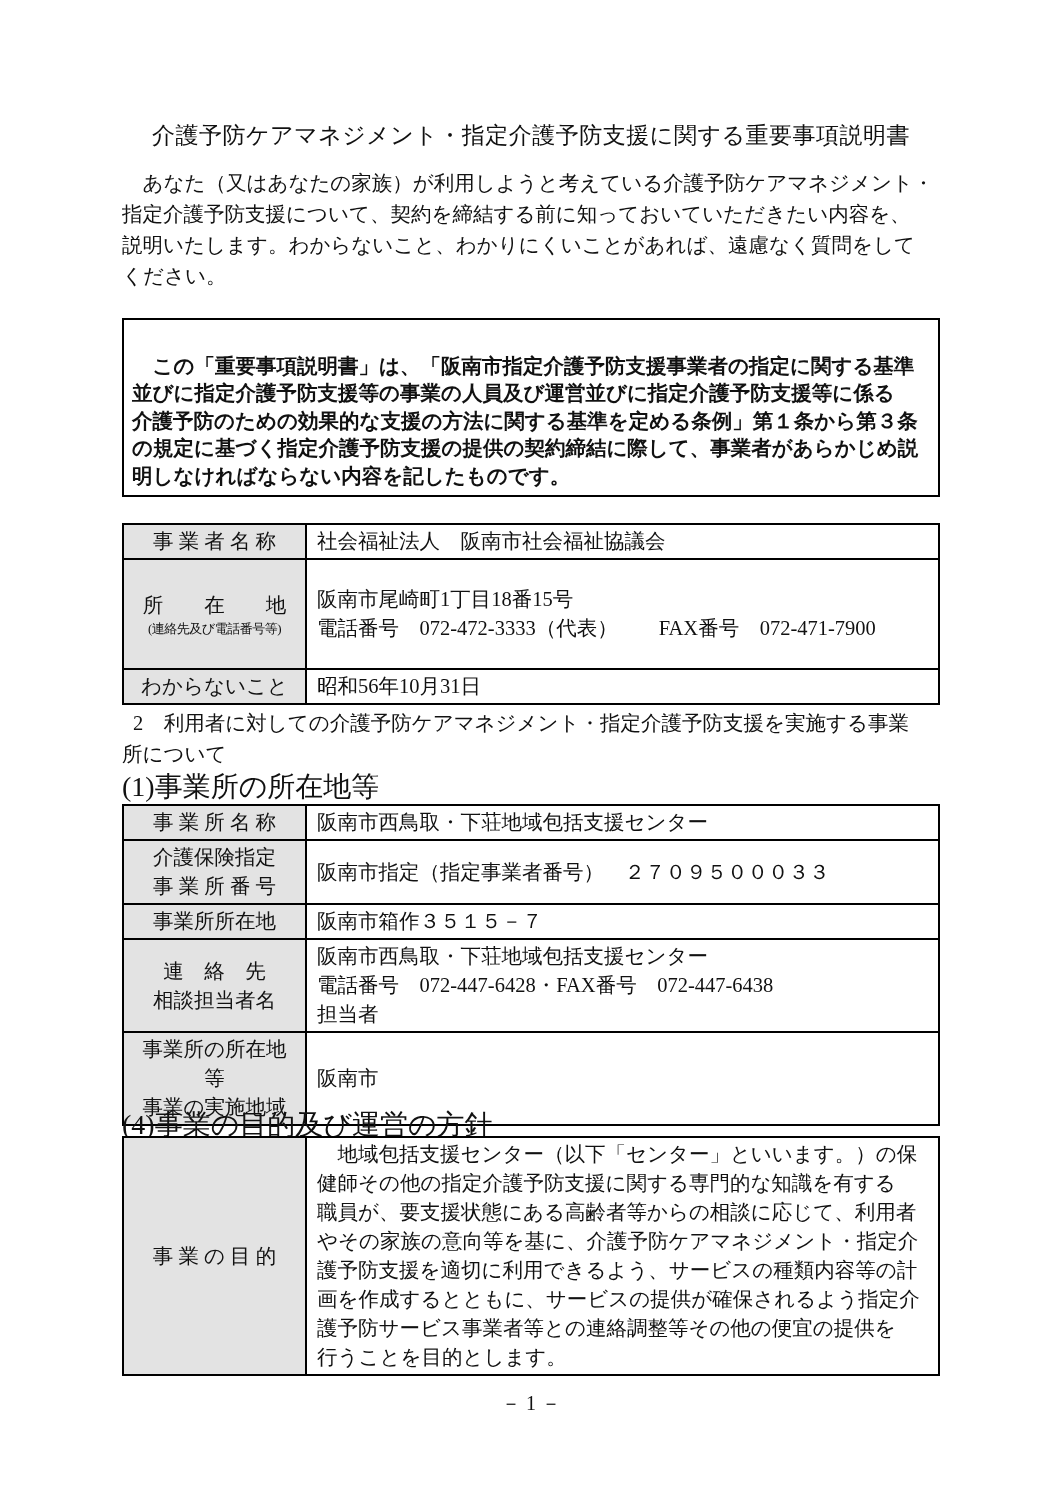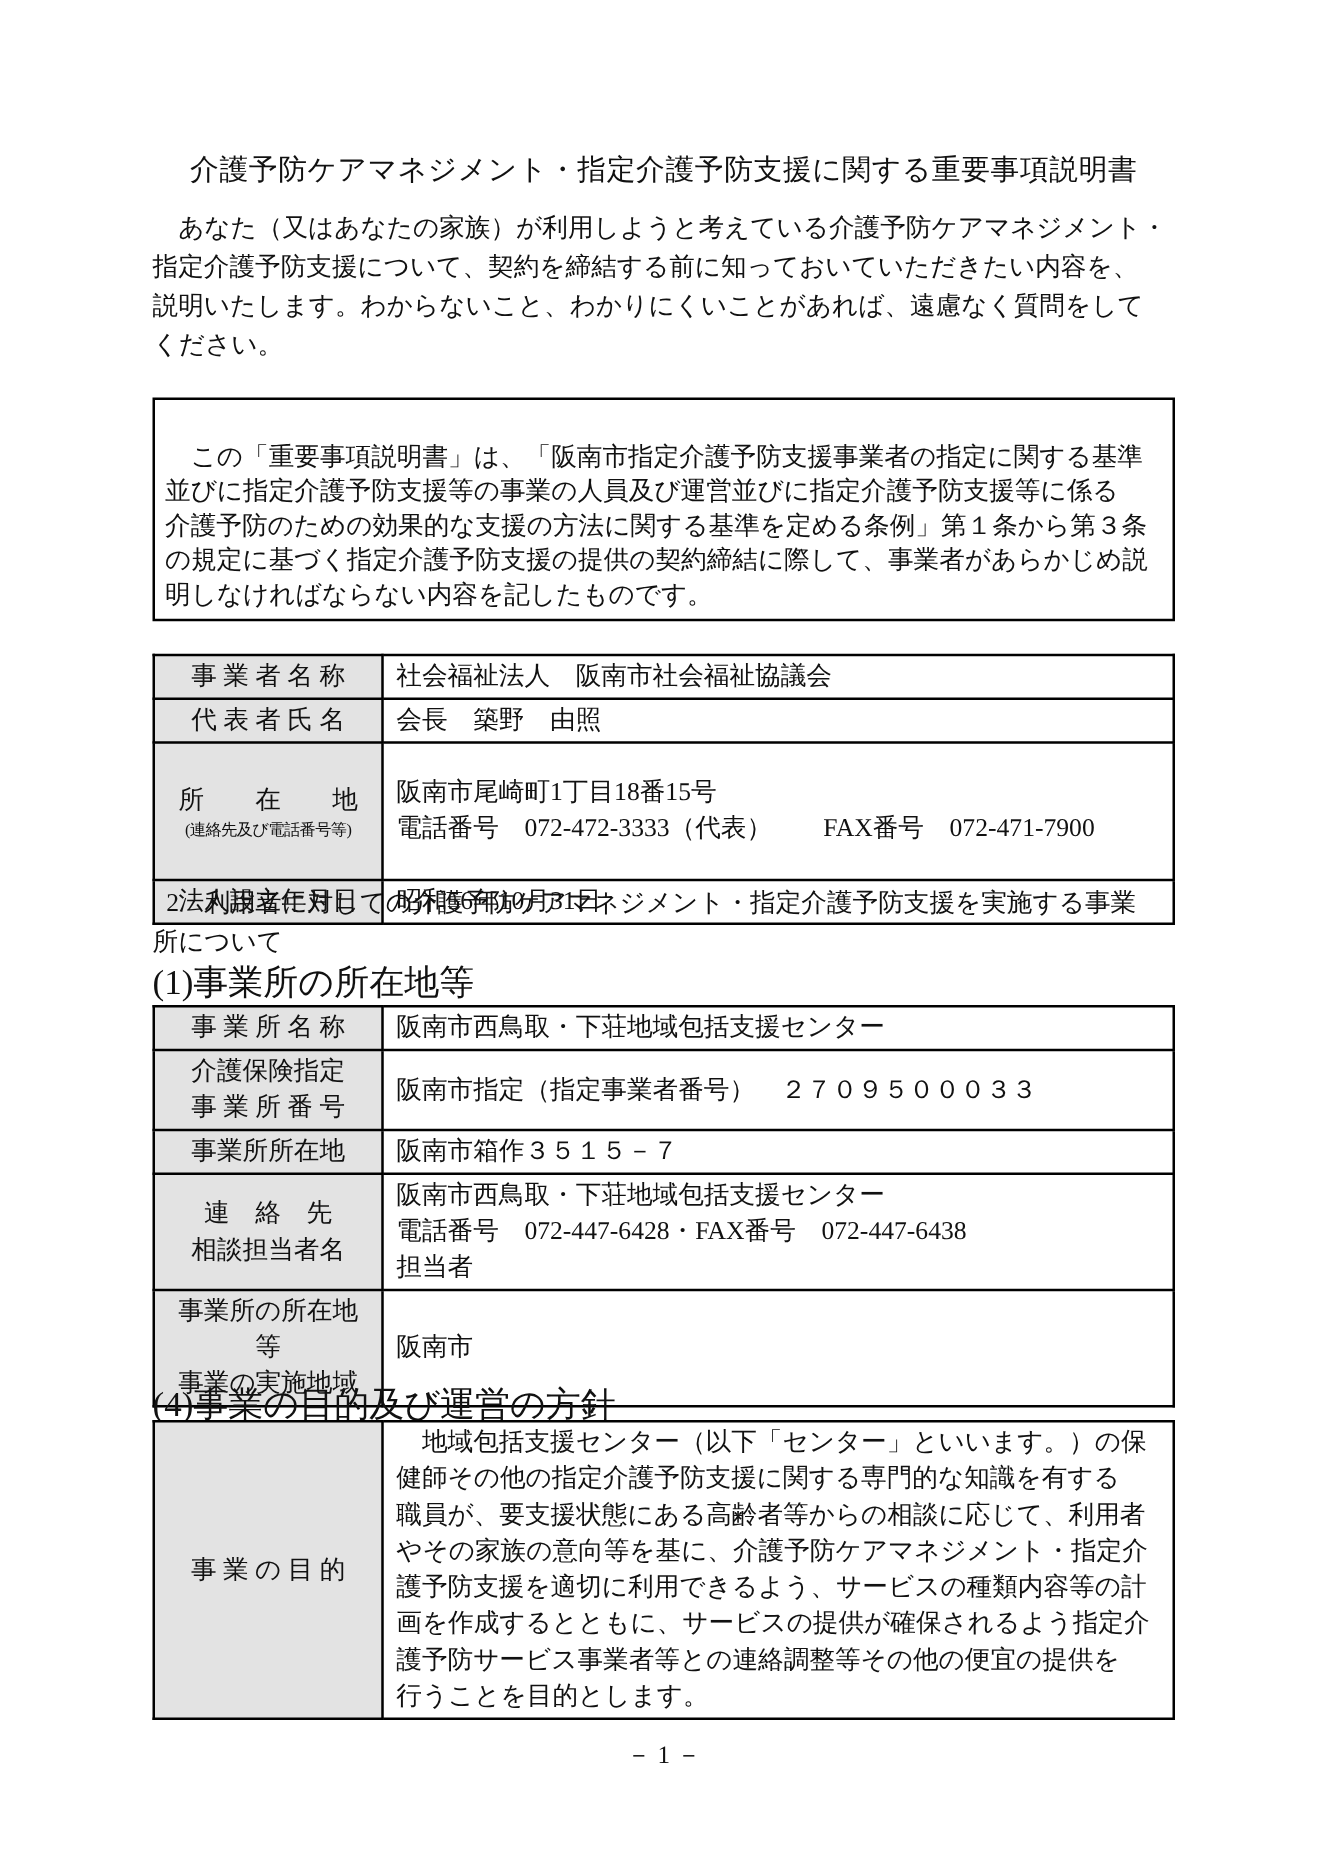--- a/index.html
+++ b/index.html
@@ -41,20 +41,21 @@
   .body-text {
     font-size: 20.5px;
     line-height: 31px;
     text-align: justify;
   }
   .notice-box {
     border: 2px solid var(--border-color);
     padding: 5px 8px;
     font-size: 20.5px;
     line-height: 27.5px;
+    font-weight: bold;
   }
   .heading {
     font-size: 20.5px;
     line-height: 31px;
     text-indent: 11px;
     font-weight: normal;
   }
   .sub-heading {
     font-size: 28px;
     line-height: 29px;
@@ -123,33 +124,29 @@
     <colgroup>
         <col class="col-label">
         <col>
       </colgroup>
     <tbody>
       <tr>
         <td class="label">事 業 者 名 称</td>
         <td class="value">社会福祉法人　阪南市社会福祉協議会</td>
       </tr>
       <tr>
-        <td class="label">代 表 者 氏 名</td>
-        <td class="value">会長　築野　由照</td>
-      </tr>
-      <tr>
         <td class="label">
           <span>所　　在　　地</span>
           <span class="sublabel">(連絡先及び電話番号等)</span>
         </td>
         <td class="value">阪南市尾崎町1丁目18番15号
 電話番号　072-472-3333（代表）　　FAX番号　072-471-7900</td>
       </tr>
       <tr>
-        <td class="label">法人設立年月日</td>
+        <td class="label">わからないこと</td>
         <td class="value">昭和56年10月31日</td>
       </tr>
     </tbody>
   </table>
 
   <h2 class="block heading" style="top:708px">2　利用者に対しての介護予防ケアマネジメント・指定介護予防支援を実施する事業
 所について</h2>
 
   <h3 class="block sub-heading" style="top:772px">(1)事業所の所在地等</h3>
 

